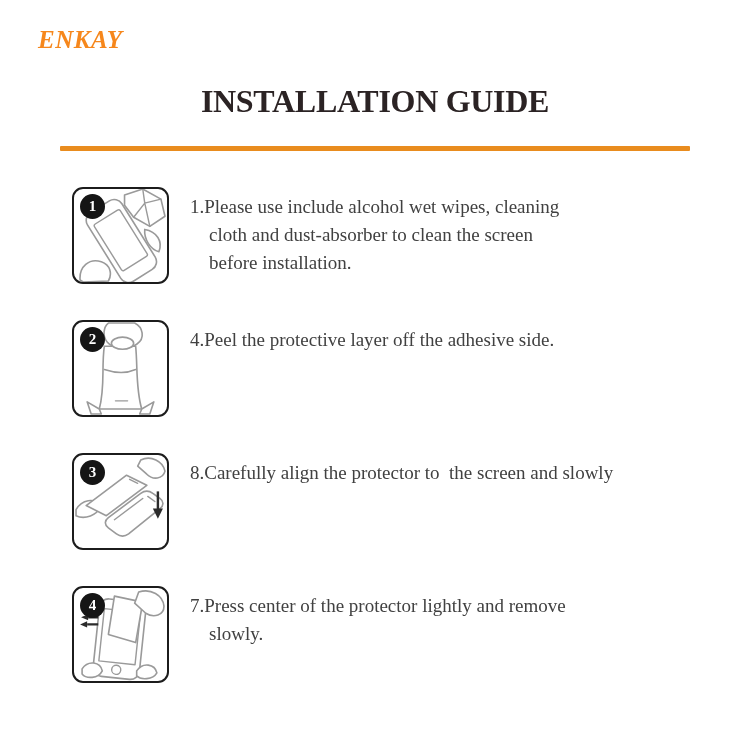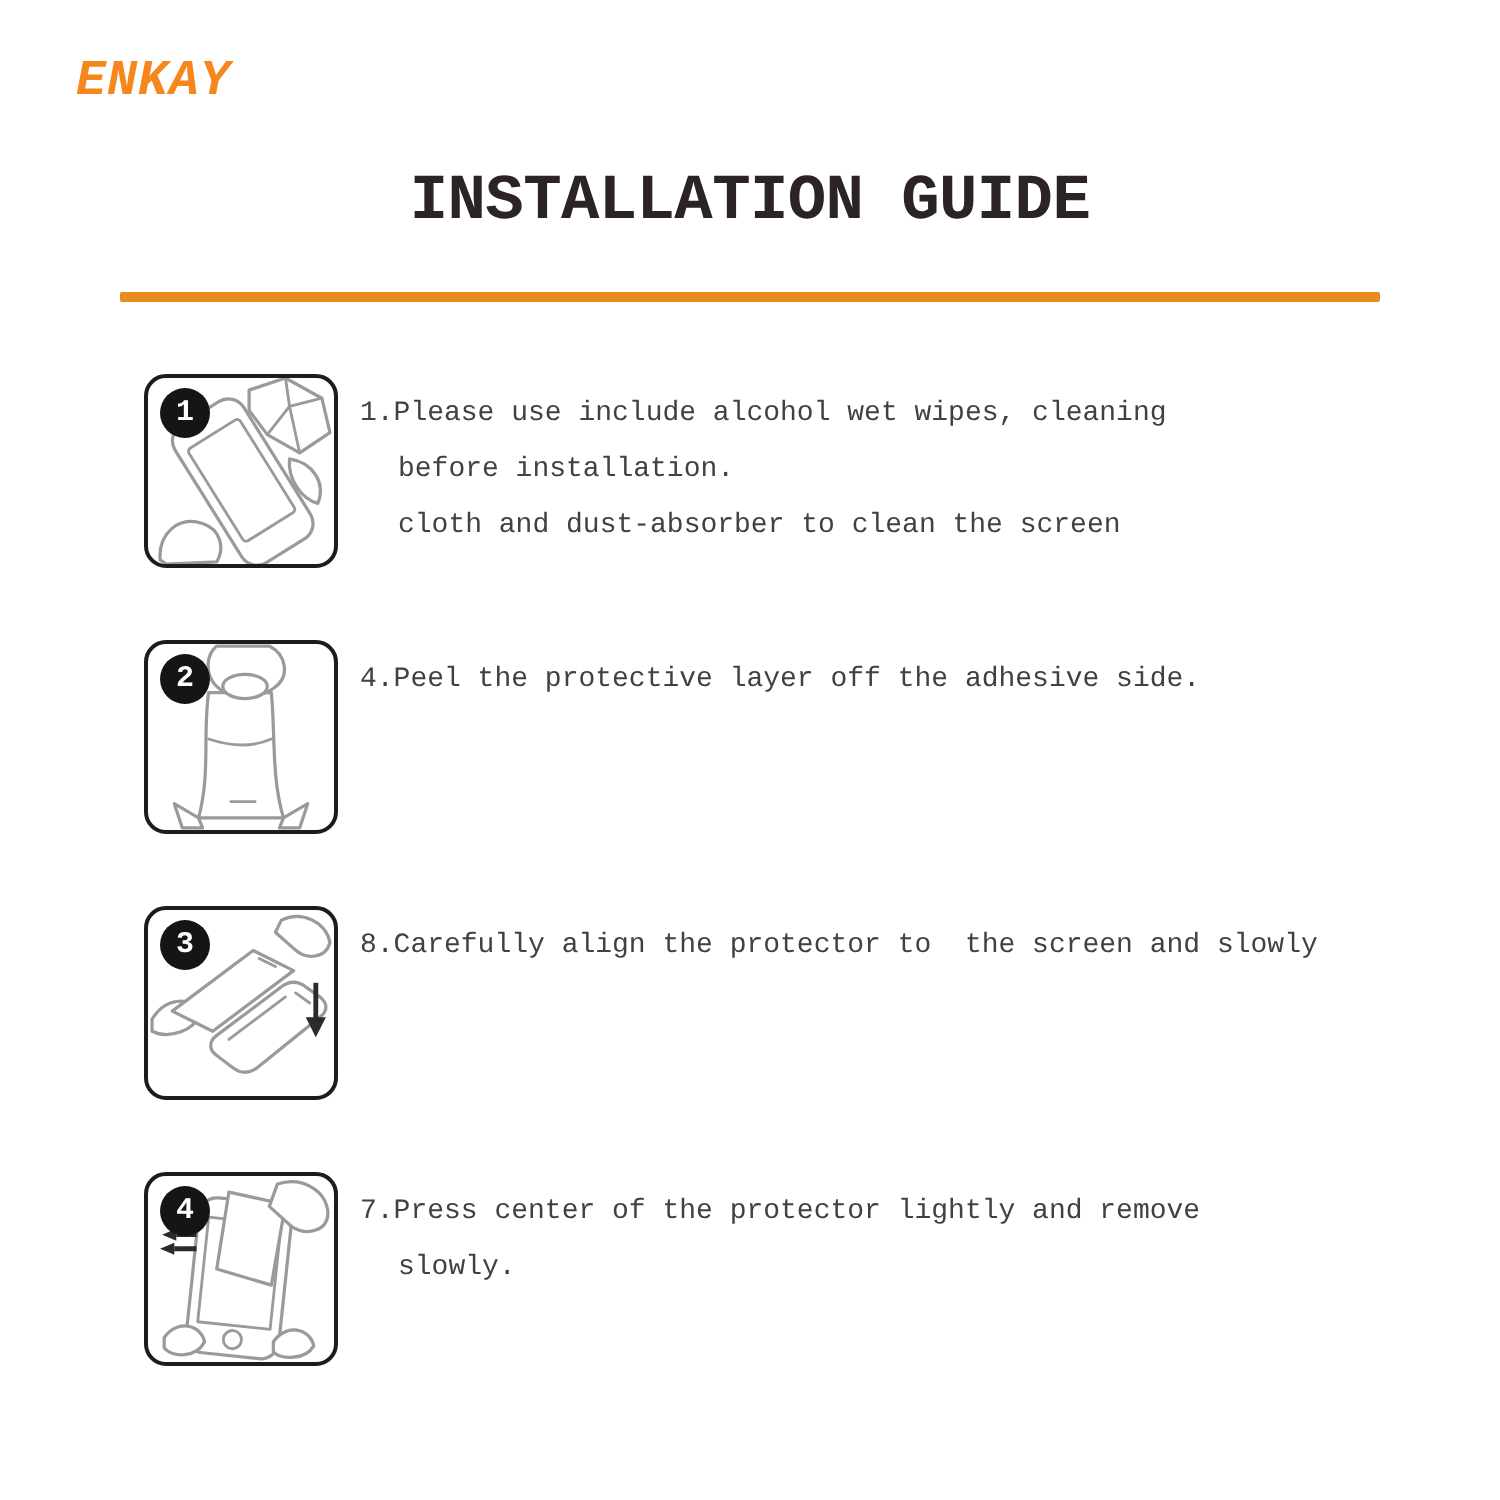--- a/index.html
+++ b/index.html
@@ -12,21 +12,21 @@
     --line-art-gray:#9A9A9A;
     --arrow-dark:#2B2B2B;
   }
   *{margin:0;padding:0;box-sizing:border-box;}
   html,body{background:#ffffff;}
   .page{
     position:relative;
     width:750px;height:750px;
     background:#ffffff;
     overflow:hidden;
-    font-family:Liberation Mono, monospace;
+    font-family:Liberation Serif, serif;
   }
   .logo{
     position:absolute;left:38px;top:26px;
     font-size:25px;font-weight:900;font-style:italic;
     letter-spacing:.5px;color:var(--accent-orange);
   }
   .title{
     padding-top:78px;
     text-align:center;
     font-size:32px;line-height:46px;
@@ -57,22 +57,22 @@
     background:var(--badge-black);color:#fff;
     font-size:15px;font-weight:bold;
     display:flex;align-items:center;justify-content:center;
   }
   .art{position:absolute;inset:0;width:100%;height:100%;padding:0;}
   .art .wf{fill:#fff;stroke:var(--line-art-gray);stroke-width:1.6;stroke-linejoin:round;stroke-linecap:round;}
   .art .ln{fill:none;stroke:var(--line-art-gray);stroke-width:1.4;stroke-linejoin:round;stroke-linecap:round;}
   .art .arrow line,.art .arrow path{stroke:var(--arrow-dark);stroke-width:2.4;fill:none;}
   .art .arrow polygon{fill:var(--arrow-dark);stroke:none;}
   .step-text{
-    margin-left:11px;padding-top:6px;
-    font-size:14px;line-height:28px;
+    margin-left:21px;padding-top:6px;
+    font-size:19px;line-height:28px;
     color:var(--body-text);
   }
   .line{white-space:pre;}
   .line.cont{padding-left:19px;}
 </style>
 </head>
 <body>
 
 <div class="page">
 
@@ -93,22 +93,22 @@
           </g>
           <path class="wf" d="M50,6 L68,0 L86,10 L90,27 L75,37 L59,28 L50,16 Z"></path>
           <path class="ln" d="M68,0 L70,14 L86,10 M70,14 L75,37 M70,14 L59,28"></path>
           <path class="wf" d="M70,40 C82,42 88,52 84,62 C76,60 69,50 70,40 Z"></path>
           <path class="wf" d="M6,90 C5,77 15,68 27,72 C36,75 38,84 34,91 L9,92 Z"></path>
         </svg>
         <div class="badge">1</div>
       </div>
       <div class="step-text">
         <div class="line">1.Please use include alcohol wet wipes, cleaning</div>
+        <div class="line cont">cloth and dust-absorber to clean the screen</div>
         <div class="line cont">before installation.</div>
-        <div class="line cont">cloth and dust-absorber to clean the screen</div>
       </div>
     </div>
 
     <div class="step">
       <div class="illus">
         <svg class="art" viewBox="0 0 92 92" aria-hidden="true">
           <path class="wf" d="M30,24 C27,44 31,64 25,86 L67,86 C61,66 63,44 61,24 Z"></path>
           <path class="ln" d="M30,47 C42,51 52,51 61,47"></path>
           <path class="wf" d="M25,86 L13,79 L17,91 L27,91 Z"></path>
           <path class="wf" d="M67,86 L79,79 L75,91 L65,91 Z"></path>

